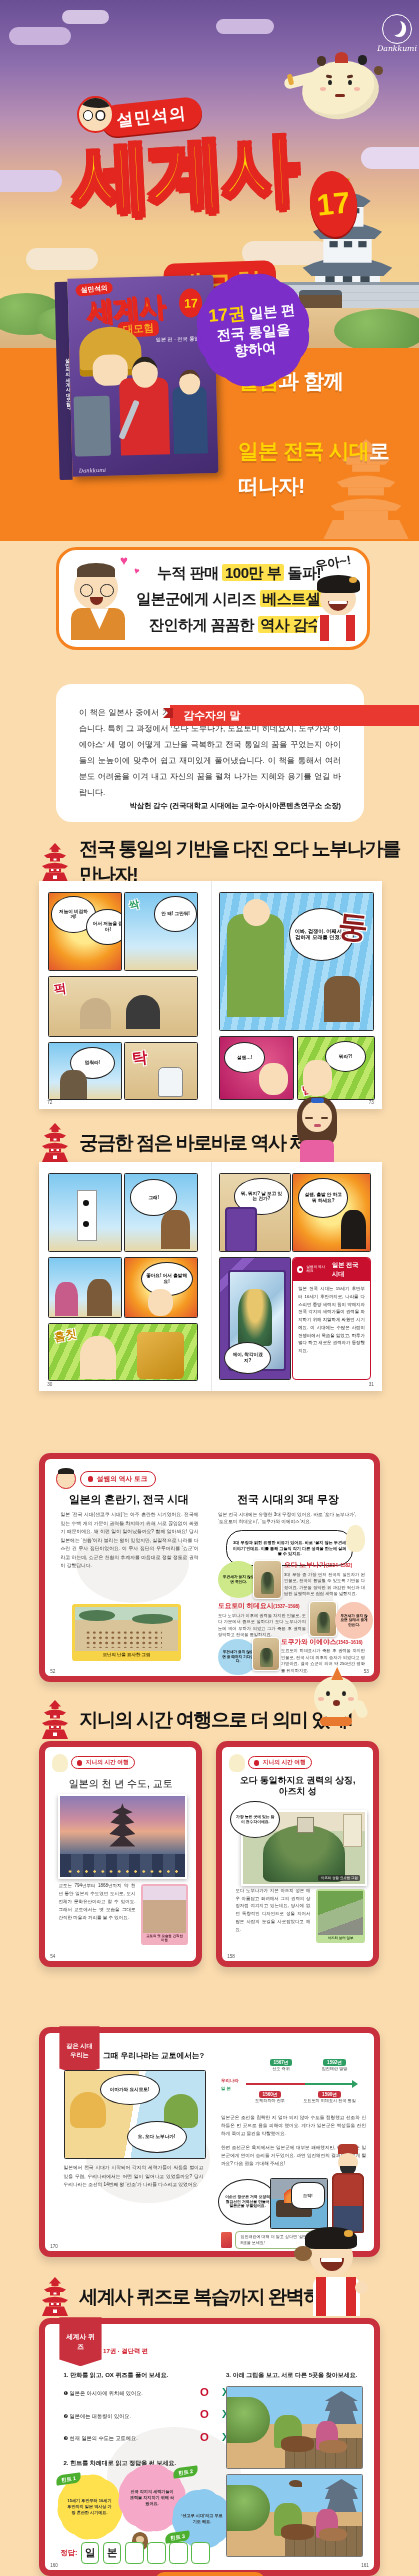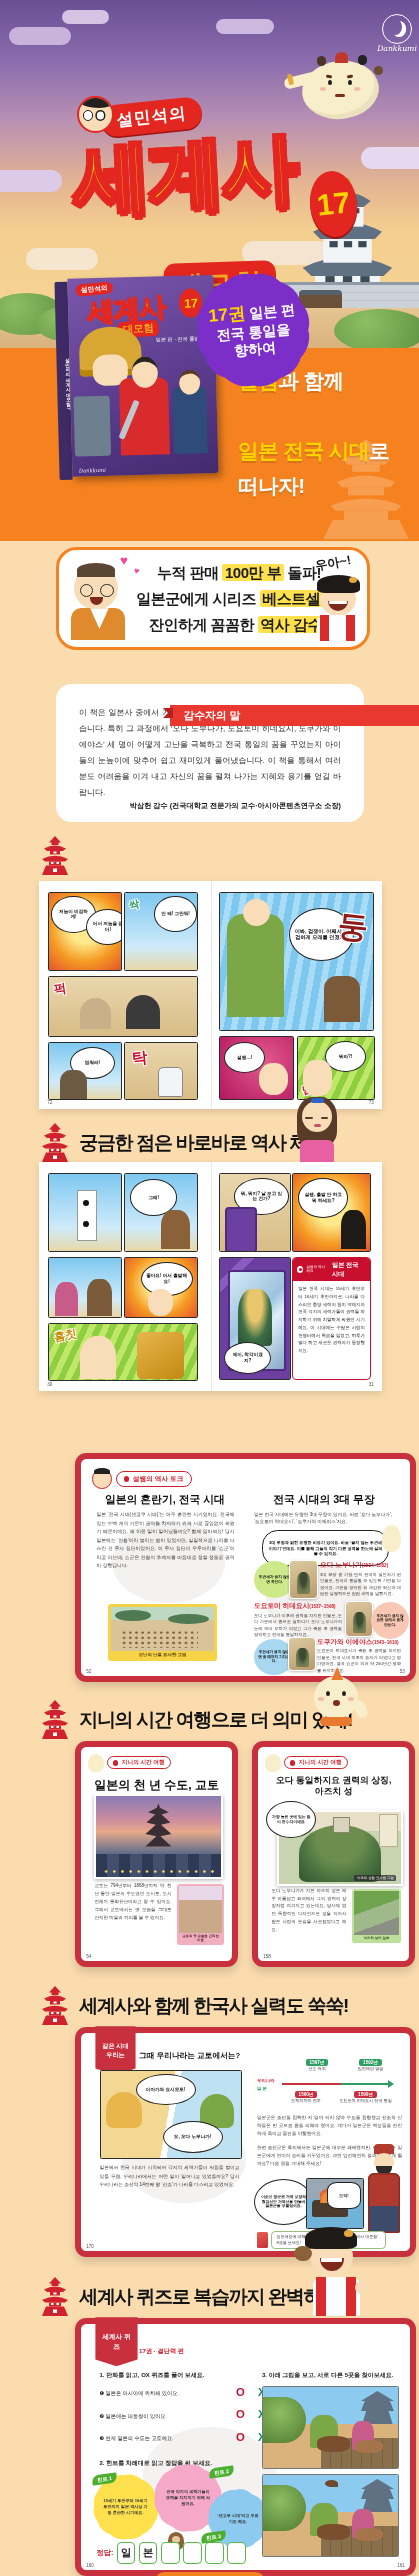--- a/index.html
+++ b/index.html
@@ -56,21 +56,21 @@
   .bg-sky{background:linear-gradient(180deg,#7EC8F0 0%,#CFEBFA 70%,#E8D8A8 100%);}
   .bg-speed{background:repeating-linear-gradient(100deg,#7EC8F0 0 7.2px,#A8DCF7 7.2px 13.4px);}
   .bg-action{background:radial-gradient(circle at 50% 45%,#FFE98A 0 28%,#F59A23 62%,#E2542C 100%);}
   .bg-tan{background:linear-gradient(180deg,#EAD7AE,#D9BC86);}
   .bg-green{background:repeating-linear-gradient(115deg,#BFE86A 0 6.2px,#8FCE3F 6.2px 12.4px);}
   .bg-pink{background:radial-gradient(circle at 60% 40%,#E45A8E,#B3175E);}
   .bg-mirror{background:linear-gradient(135deg,#6B3FA0 0 12%,#8A5BC2 12% 18%,#6B3FA0 18% 100%);}
   .mirror-in{position:absolute;left:12%;top:10%;width:76%;height:80%;background:linear-gradient(135deg,#D6EBF7 0%,#9CC3DE 45%,#DCEFF9 60%,#87A9C8 100%);border:2.1px solid #4E2B7E;border-radius:3.1px;}
   .bub{position:absolute;background:#fff;border:1px solid #222;border-radius:50%;display:flex;align-items:center;justify-content:center;text-align:center;padding:3.6px 4.6px;font-size:4.6px;font-weight:700;color:#111;line-height:1.25;}
   .sfx{position:absolute;font-weight:900;color:#C8102E;text-shadow:1px 1px 0 #fff,-1px 1px 0 #fff,1px -1px 0 #fff,-1px -1px 0 #fff;}
-  .redcard{background:#fff;border:6.7px solid #C8303E;border-radius:11.3px;box-shadow:0 4.1px 8.2px rgba(0,0,0,.15);margin-left:36px;}
+  .redcard{background:#fff;border:6.7px solid #C8303E;border-radius:11.3px;box-shadow:0 4.1px 8.2px rgba(0,0,0,.15);}
   .mapblob{position:absolute;background:#EFEDEA;border-radius:50%;opacity:.7;}
   .talkbadge{display:inline-flex;align-items:center;gap:3.6px;background:#fff;border:1px solid #D0222E;border-radius:515px;padding:2.1px 7.2px;font-size:6.7px;font-weight:900;color:#D0222E;}
   .dot{width:5.2px;height:5.2px;border-radius:50%;background:#D0222E;}
   .wl-name{color:#D0222E;font-weight:900;font-size:6.7px;}
   .wl-years{color:#D0222E;font-size:4.6px;font-weight:700;}
   .wl-desc{font-size:4.2px;color:#333;line-height:1.55;margin:1.5px 0 0;text-align:justify;}
   .thought{border-radius:50%;display:flex;align-items:center;justify-content:center;text-align:center;font-weight:700;line-height:1.3;padding:4.1px;}
   .portrait{border-radius:4.1px;border:1.5px solid #fff;box-shadow:0 1px 2.6px rgba(0,0,0,.25);background:linear-gradient(160deg,#DCC9A0 0%,#C9AE82 60%,#B89A6C 100%);position:relative;overflow:hidden;}
   .portrait:after{content:"";position:absolute;left:25%;top:30%;width:50%;height:60%;background:radial-gradient(ellipse at 50% 30%,#3C4A33 0 30%,#6B7A4F 60%,#8C8257 100%);border-radius:40% 40% 10% 10%;}
   .cap{background:#F7D348;font-size:4.4px;font-weight:700;color:#4a3a00;text-align:center;padding:1px 2.1px;}
@@ -248,41 +248,42 @@
       </div>
       <div style="position:absolute;left:5.2px;top:42px;width:42px;height:26px;background:#fff;border-radius:7.2px 7.2px 0 0;"></div>
       <div style="position:absolute;left:8.2px;top:42px;width:9.3px;height:26px;background:#D92B2B;"></div>
       <div style="position:absolute;left:34px;top:42px;width:9.3px;height:26px;background:#D92B2B;"></div>
     </div>
   </div>
 
   <div class="ab rv-badge" style="left:170px;top:668px;z-index:2;">감수자의 말</div>
   <div class="ab card" style="left:56px;top:684px;width:308px;height:138px;border-radius:15.5px;">
     <p style="margin:20.6px 23px 0;font-size:8px;line-height:2.0;color:#2b2b2b;text-align:justify;">이 책은 일본사 중에서 가장 역동적인 전국 시대의 통일 과정을 다루고 있습니다. 특히 그 과정에서 ‘오다 노부나가, 도요토미 히데요시, 도쿠가와 이에야스’ 세 명이 어떻게 고난을 극복하고 전국 통일의 꿈을 꾸었는지 아이들의 눈높이에 맞추어 쉽고 재미있게 풀어냈습니다. 이 책을 통해서 여러분도 어려움을 이겨 내고 자신의 꿈을 펼쳐 나가는 지혜와 용기를 얻길 바랍니다.</p>
-    <div style="position:absolute;right:23px;bottom:11.3px;font-size:7.2px;font-weight:700;color:#111;">박삼헌 감수 (건국대학교 전문가의 교수·아시아콘텐츠연구소 소장)</div>
+    <div style="position:absolute;right:23px;bottom:11.3px;font-size:7.2px;font-weight:700;color:#111;">박삼헌 감수 (건국대학교 시대에는 교수·아시아콘텐츠연구소 소장)</div>
   </div>
 
   <div class="ab sec-head" style="left:39px;top:836px;">
     <div class="castle-ic"><svg width="32" height="39" viewBox="0 0 64 78">
           <g fill="#D0222E">
             <path d="M32 0 L20 13 H44 Z"></path>
             <rect x="25" y="12" width="14" height="6"></rect>
             <path d="M10 25 Q32 13 54 25 L48 30 H16 Z"></path>
             <rect x="22" y="30" width="20" height="7"></rect>
             <path d="M6 46 Q32 33 58 46 L52 51 H12 Z"></path>
             <rect x="20" y="51" width="24" height="8"></rect>
             <path d="M14 59 H50 L58 78 H6 Z"></path>
           </g>
           <g fill="#fff">
             <rect x="29" y="31" width="6" height="4"></rect>
             <rect x="24" y="52" width="5" height="4"></rect>
             <rect x="35" y="52" width="5" height="4"></rect>
             <rect x="28" y="65" width="8" height="7"></rect>
           </g>
         </svg></div>
+    <h2>전국 통일의 기반을 다진 오다 노부나가를 만나자!</h2>
   </div>
   <div class="ab spread" style="left:39px;top:881px;width:343px;height:228px;">
     <div class="crease"></div>
     <div class="panel bg-action" style="left:9.3px;top:11.3px;width:72px;height:77px;">
       <div class="bub" style="left:2.1px;top:3.1px;width:33px;height:27px;">저놈이 비겁하게!</div>
       <div class="bub" style="left:37px;top:15.5px;width:32px;height:27px;">어서 저놈을 잡아!</div>
     </div>
     <div class="panel bg-sky" style="left:85px;top:11.3px;width:72px;height:77px;">
       <div class="bub" style="left:29px;top:3.1px;width:32px;height:26px;">안 돼! 그만둬!</div>
       <div class="sfx" style="left:4.1px;top:5.2px;font-size:10.3px;color:#2F9E63;transform:rotate(-12deg);">싹</div>
@@ -489,21 +490,21 @@
   </div>
 
   <div class="ab redcard" style="left:39px;top:1741px;width:151px;height:214px;">
     <div class="ab" style="left:7.2px;top:7.2px;display:flex;align-items:center;gap:3.1px;">
       <div style="width:15.5px;height:17.5px;background:#F8EEC9;border-radius:50% 50% 40% 40%;"></div>
       <div class="talkbadge" style="font-size:5.7px;padding:1.5px 5.2px;">
           <span class="dot"></span>
           <span>지니의 시간 여행</span>
         </div>
     </div>
-    <div class="ab tC" style="left:5.2px;top:30px;width:141px;font-size:12px;font-weight:700;color:#111;">일본의 천 년 수도, 교토</div>
+    <div class="ab tC" style="left:5.2px;top:30px;width:141px;font-size:10px;font-weight:400;color:#111;">일본의 천 년 수도, 교토</div>
     <div class="ab" style="left:13.4px;top:47px;width:125px;height:81px;border:2.6px solid #fff;box-shadow:0 1.5px 4.1px rgba(0,0,0,.3);background:linear-gradient(180deg,#8A7BB5 0%,#C98BA0 28%,#E8A98B 44%,#5A6B8A 72%,#2E3A55 100%);overflow:hidden;">
       <div style="position:absolute;left:49px;top:7.2px;width:26px;height:57px;background:#3A2E35;clip-path:polygon(50% 0,56% 8%,90% 16%,62% 20%,96% 34%,60% 38%,100% 54%,58% 58%,100% 76%,0 76%,42% 58%,0 54%,40% 38%,4% 34%,38% 20%,10% 16%,44% 8%);"></div>
       <div style="position:absolute;left:0;bottom:0;width:100%;height:23px;background:repeating-linear-gradient(90deg,#2E3A55 0 11.3px,#42506E 11.3px 23px);"></div>
       <div style="position:absolute;left:5.2px;bottom:4.1px;width:113px;height:3.1px;background:radial-gradient(circle,#F7D06A 1px,transparent 1.5px) 0 0/8.2px 3.1px;"></div>
     </div>
     <p class="ab" style="left:13.4px;top:135px;width:77px;font-size:4.5px;line-height:1.8;color:#333;text-align:justify;margin:0;">교토는 794년부터 1868년까지 약 천 년 동안 일본의 수도였던 도시로, 도시 전체가 문화유산이라고 할 수 있어요. 그래서 교토에서는 옛 모습을 그대로 간직한 마을과 거리를 볼 수 있어요.</p>
     <div class="ab" style="left:96px;top:137px;width:43px;border:2.6px solid #F2AFC0;border-radius:3.1px;background:#F2AFC0;">
       <div style="height:47px;background:linear-gradient(180deg,#E8D8E8 0 30%,#C9A98A 30% 100%);"></div>
       <div style="font-size:3.4px;font-weight:700;text-align:center;color:#5a2a38;padding:1px;">교토의 옛 모습을 간직한 마을</div>
     </div>
@@ -529,40 +530,20 @@
       <div style="position:absolute;right:4.1px;bottom:3.1px;background:rgba(40,40,40,.75);color:#fff;font-size:3.4px;padding:1px 2.6px;border-radius:1.5px;">아즈치 성을 묘사한 그림</div>
     </div>
     <p class="ab" style="left:13.4px;top:140px;width:75px;font-size:4.4px;line-height:1.75;color:#333;text-align:justify;margin:0;">오다 노부나가가 지은 아즈치 성은 매우 아름답고 화려해서 그의 권력의 상징처럼 여겨지고 있는데요, 당시에 없던 독창적인 디자인으로 성을 지어서 많은 사람의 눈길을 사로잡았다고 해요.</p>
     <div class="ab" style="left:94px;top:142px;width:45px;border:2.6px solid #BFE09A;border-radius:3.1px;background:#BFE09A;">
       <div style="height:44px;background:linear-gradient(160deg,#6FA34D 0 40%,#9FB98A 40% 70%,#8C8F84 70% 100%);"></div>
       <div style="font-size:3.4px;font-weight:700;text-align:center;color:#2f4a1e;padding:1px;">아즈치 성터 일부</div>
     </div>
     <div class="pgnum" style="left:5.2px;bottom:2.1px;">158</div>
   </div>
 
-  <div class="ab sec-head" style="left:39px;top:1986px;">
-    <div class="castle-ic"><svg width="32" height="39" viewBox="0 0 64 78">
-          <g fill="#D0222E">
-            <path d="M32 0 L20 13 H44 Z"></path>
-            <rect x="25" y="12" width="14" height="6"></rect>
-            <path d="M10 25 Q32 13 54 25 L48 30 H16 Z"></path>
-            <rect x="22" y="30" width="20" height="7"></rect>
-            <path d="M6 46 Q32 33 58 46 L52 51 H12 Z"></path>
-            <rect x="20" y="51" width="24" height="8"></rect>
-            <path d="M14 59 H50 L58 78 H6 Z"></path>
-          </g>
-          <g fill="#fff">
-            <rect x="29" y="31" width="6" height="4"></rect>
-            <rect x="24" y="52" width="5" height="4"></rect>
-            <rect x="35" y="52" width="5" height="4"></rect>
-            <rect x="28" y="65" width="8" height="7"></rect>
-          </g>
-        </svg></div>
-    <h2>세계사와 함께 한국사 실력도 쑥쑥!</h2>
-  </div>
   <div class="ab redcard" style="left:39px;top:2027px;width:329px;height:218px;">
     <div class="mapblob" style="left:41px;top:82px;width:124px;height:88px;"></div>
     <div style="position:absolute;left:14.4px;top:-6.7px;width:34px;height:49px;background:#C8303E;clip-path:polygon(0 0,100% 0,100% 86%,50% 100%,0 86%);color:#fff;font-weight:900;font-size:6.2px;text-align:center;display:flex;align-items:center;justify-content:center;padding:0 3.1px;line-height:1.4;">같은 시대 우리는</div>
     <div class="ab" style="left:58px;top:17.5px;font-size:7.7px;font-weight:900;color:#111;">그때 우리나라는 교토에서는?</div>
 
     <div class="panel" style="left:18.5px;top:37px;width:140px;height:87px;background:linear-gradient(100deg,#F2D892 0 48%,#fff 48% 52%,#BFE2F2 52% 100%);">
       <div style="position:absolute;left:5.2px;top:20.6px;width:36px;height:36px;background:#E8B64C;border-radius:50% 50% 20% 20%;"></div>
       <div style="position:absolute;right:6.2px;top:23px;width:34px;height:34px;background:#7CA746;border-radius:50% 50% 20% 20%;"></div>
       <div class="bub" style="left:35px;top:3.1px;width:49px;height:21.6px;">이마가와 요시모토!</div>
       <div class="bub" style="left:62px;bottom:5.2px;width:49px;height:23px;">오, 오다 노부나가!</div>

